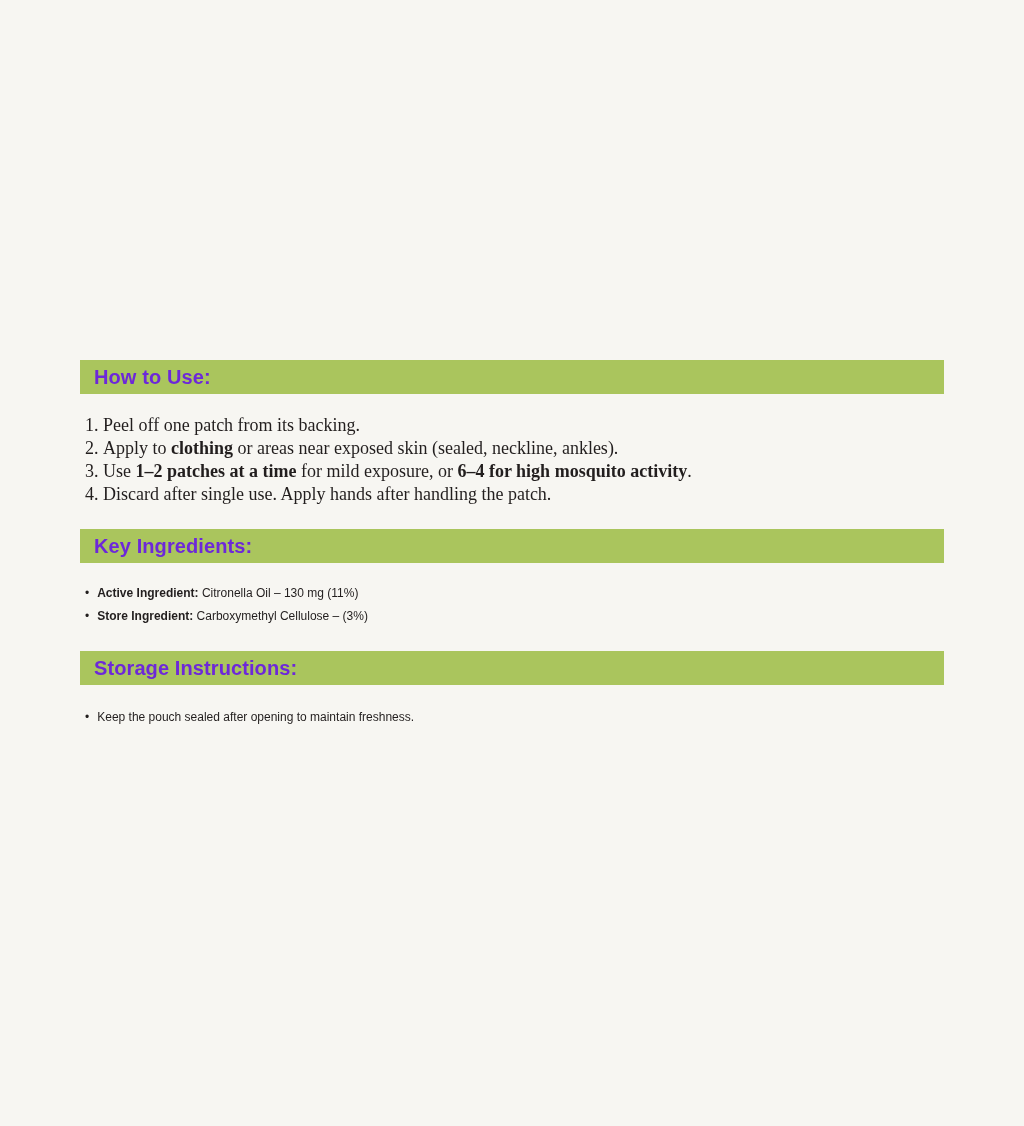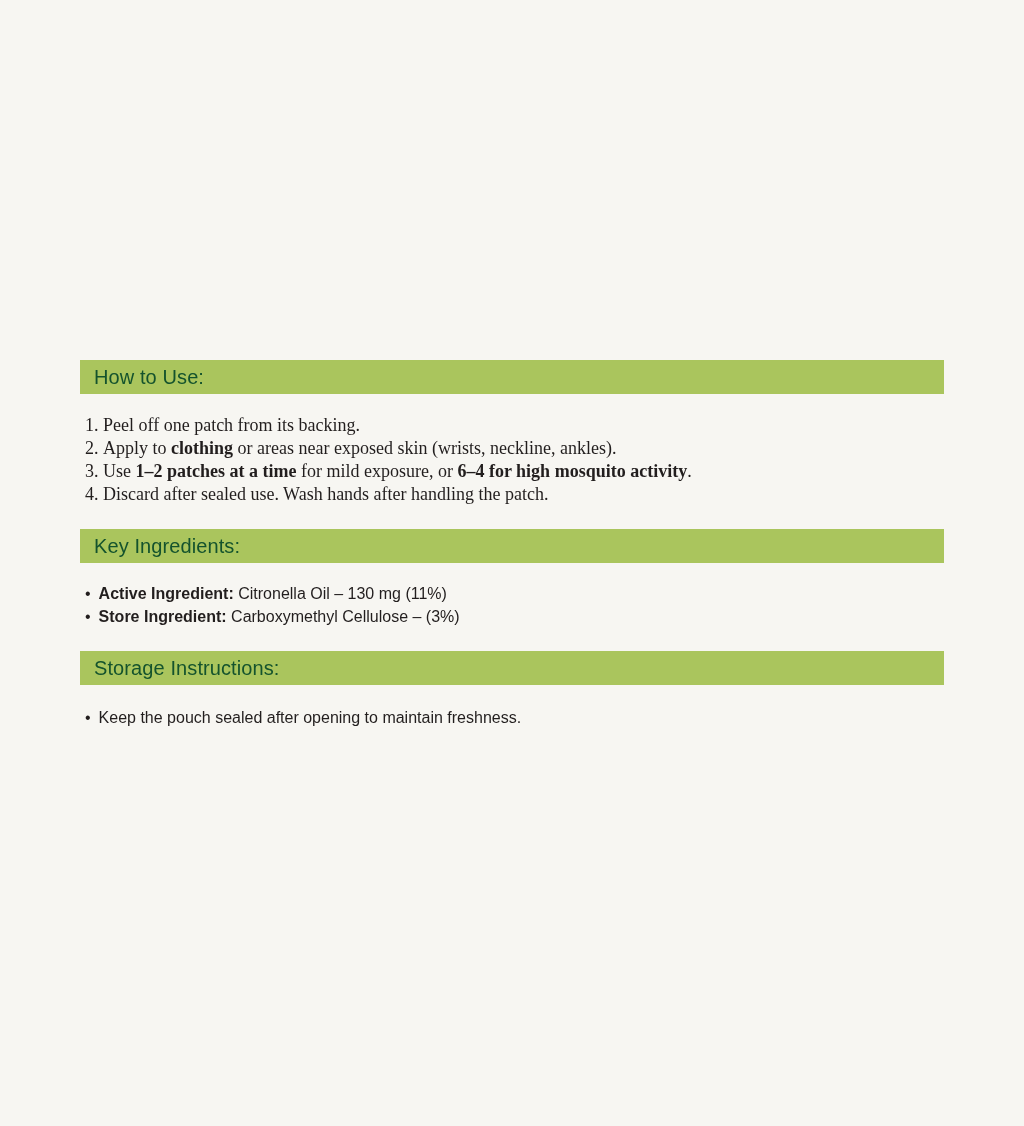--- a/index.html
+++ b/index.html
@@ -23,38 +23,38 @@
   }
   .section-bar {
     height: 34px;
     background: #aac55d;
     display: flex;
     align-items: center;
     padding-left: 14px;
     box-sizing: border-box;
   }
   .bar-title {
-    color: #14532d;
-    font-weight: normal;
+    color: #6d28d9;
+    font-weight: bold;
     font-size: 20px;
     letter-spacing: 0.1px;
   }
   ol.num-list {
     list-style: decimal;
     margin: 20px 0 23px 0;
     padding-left: 23px;
     font-size: 18px;
     line-height: 23px;
     font-family: Liberation Serif, serif;
   }
   ul.bullet-list {
     list-style: none;
     margin: 19px 0 23px 0;
     padding-left: 5px;
-    font-size: 16px;
+    font-size: 12px;
     line-height: 23px;
   }
   ul.bullet-list.storage {
     margin-top: 21px;
     margin-bottom: 0;
   }
   ul.bullet-list li::before {
     content: "\2022";
     margin-right: 8px;
   }
@@ -66,23 +66,23 @@
 <body>
 
 <div class="content">
 
   <section>
     <div class="section-bar">
       <span class="bar-title">How to Use:</span>
     </div>
     <ol class="num-list">
         <li><span>Peel off one patch from its backing.</span></li>
-        <li><span>Apply to </span><span class="b">clothing</span><span> or areas near exposed skin (wrists, neckline, ankles).</span></li>
+        <li><span>Apply to </span><span class="b">clothing</span><span> or areas near exposed skin (sealed, neckline, ankles).</span></li>
         <li><span>Use </span><span class="b">1–2 patches at a time</span><span> for mild exposure, or </span><span class="b">6–4 for high mosquito activity</span><span>.</span></li>
-        <li><span>Discard after sealed use. Wash hands after handling the patch.</span></li>
+        <li><span>Discard after single use. Apply hands after handling the patch.</span></li>
       </ol>
   </section>
 
   <section>
     <div class="section-bar">
       <span class="bar-title">Key Ingredients:</span>
     </div>
     <ul class="bullet-list">
         <li><span class="b">Active Ingredient:</span><span> Citronella Oil – 130 mg (11%)</span></li>
         <li><span class="b">Store Ingredient:</span><span> Carboxymethyl Cellulose – (3%)</span></li>

